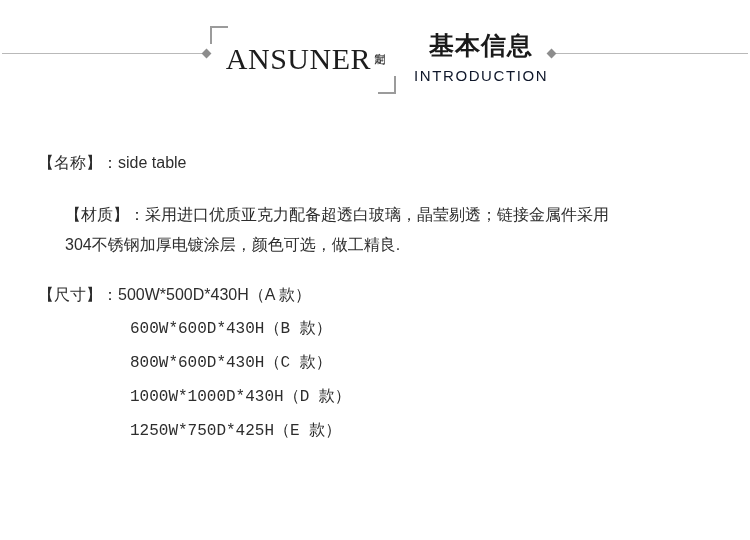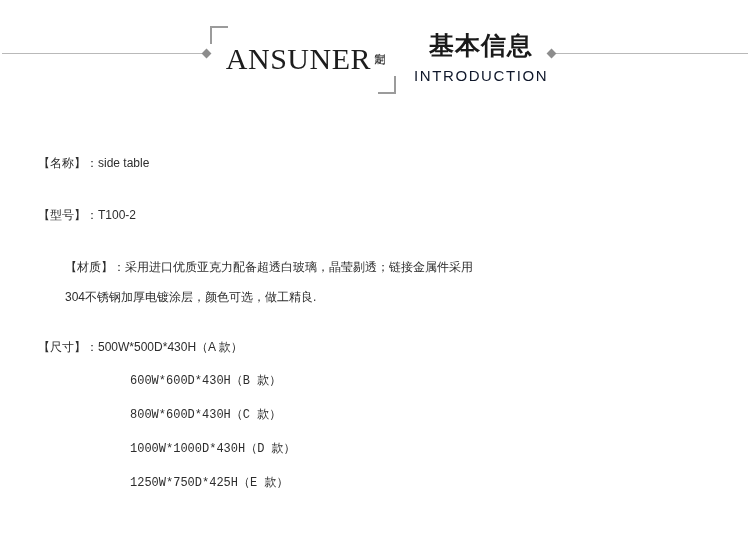--- a/index.html
+++ b/index.html
@@ -121,21 +121,21 @@
     color: #0f172a;
     letter-spacing: 1.6px;
     margin-top: 7px;
     white-space: nowrap;
   }
 
   
   .content {
     margin: 30px 0 0 38px;
     width: 690px;
-    font-size: 12px;
+    font-size: 16px;
     color: #2d2d2d;
   }
   .spec-row {
     margin-bottom: 22px;
     line-height: 30px;
   }
   .spec-row .label {
     white-space: nowrap;
   }
   .spec-row.material {
@@ -180,23 +180,20 @@
       <div class="rule right"></div>
     </div>
   </div>
 
   <div class="content">
 
     <div class="spec-row">
       <span class="label">【名称】：</span><span>side table</span>
     </div>
 
-    <div class="spec-row">
-      <span class="label">【型号】：</span><span>T100-2</span>
-    </div>
 
     <div class="spec-row material">
       <span class="label">【材质】：</span><span>采用进口优质亚克力配备超透白玻璃，晶莹剔透；链接金属件采用</span><br>
       <span>304不锈钢加厚电镀涂层，颜色可选，做工精良.</span>
     </div>
 
     <div class="spec-row sizes">
       <div class="size-line first">
         <span class="label">【尺寸】：</span><span>500W*500D*430H（A 款）</span>
       </div>

